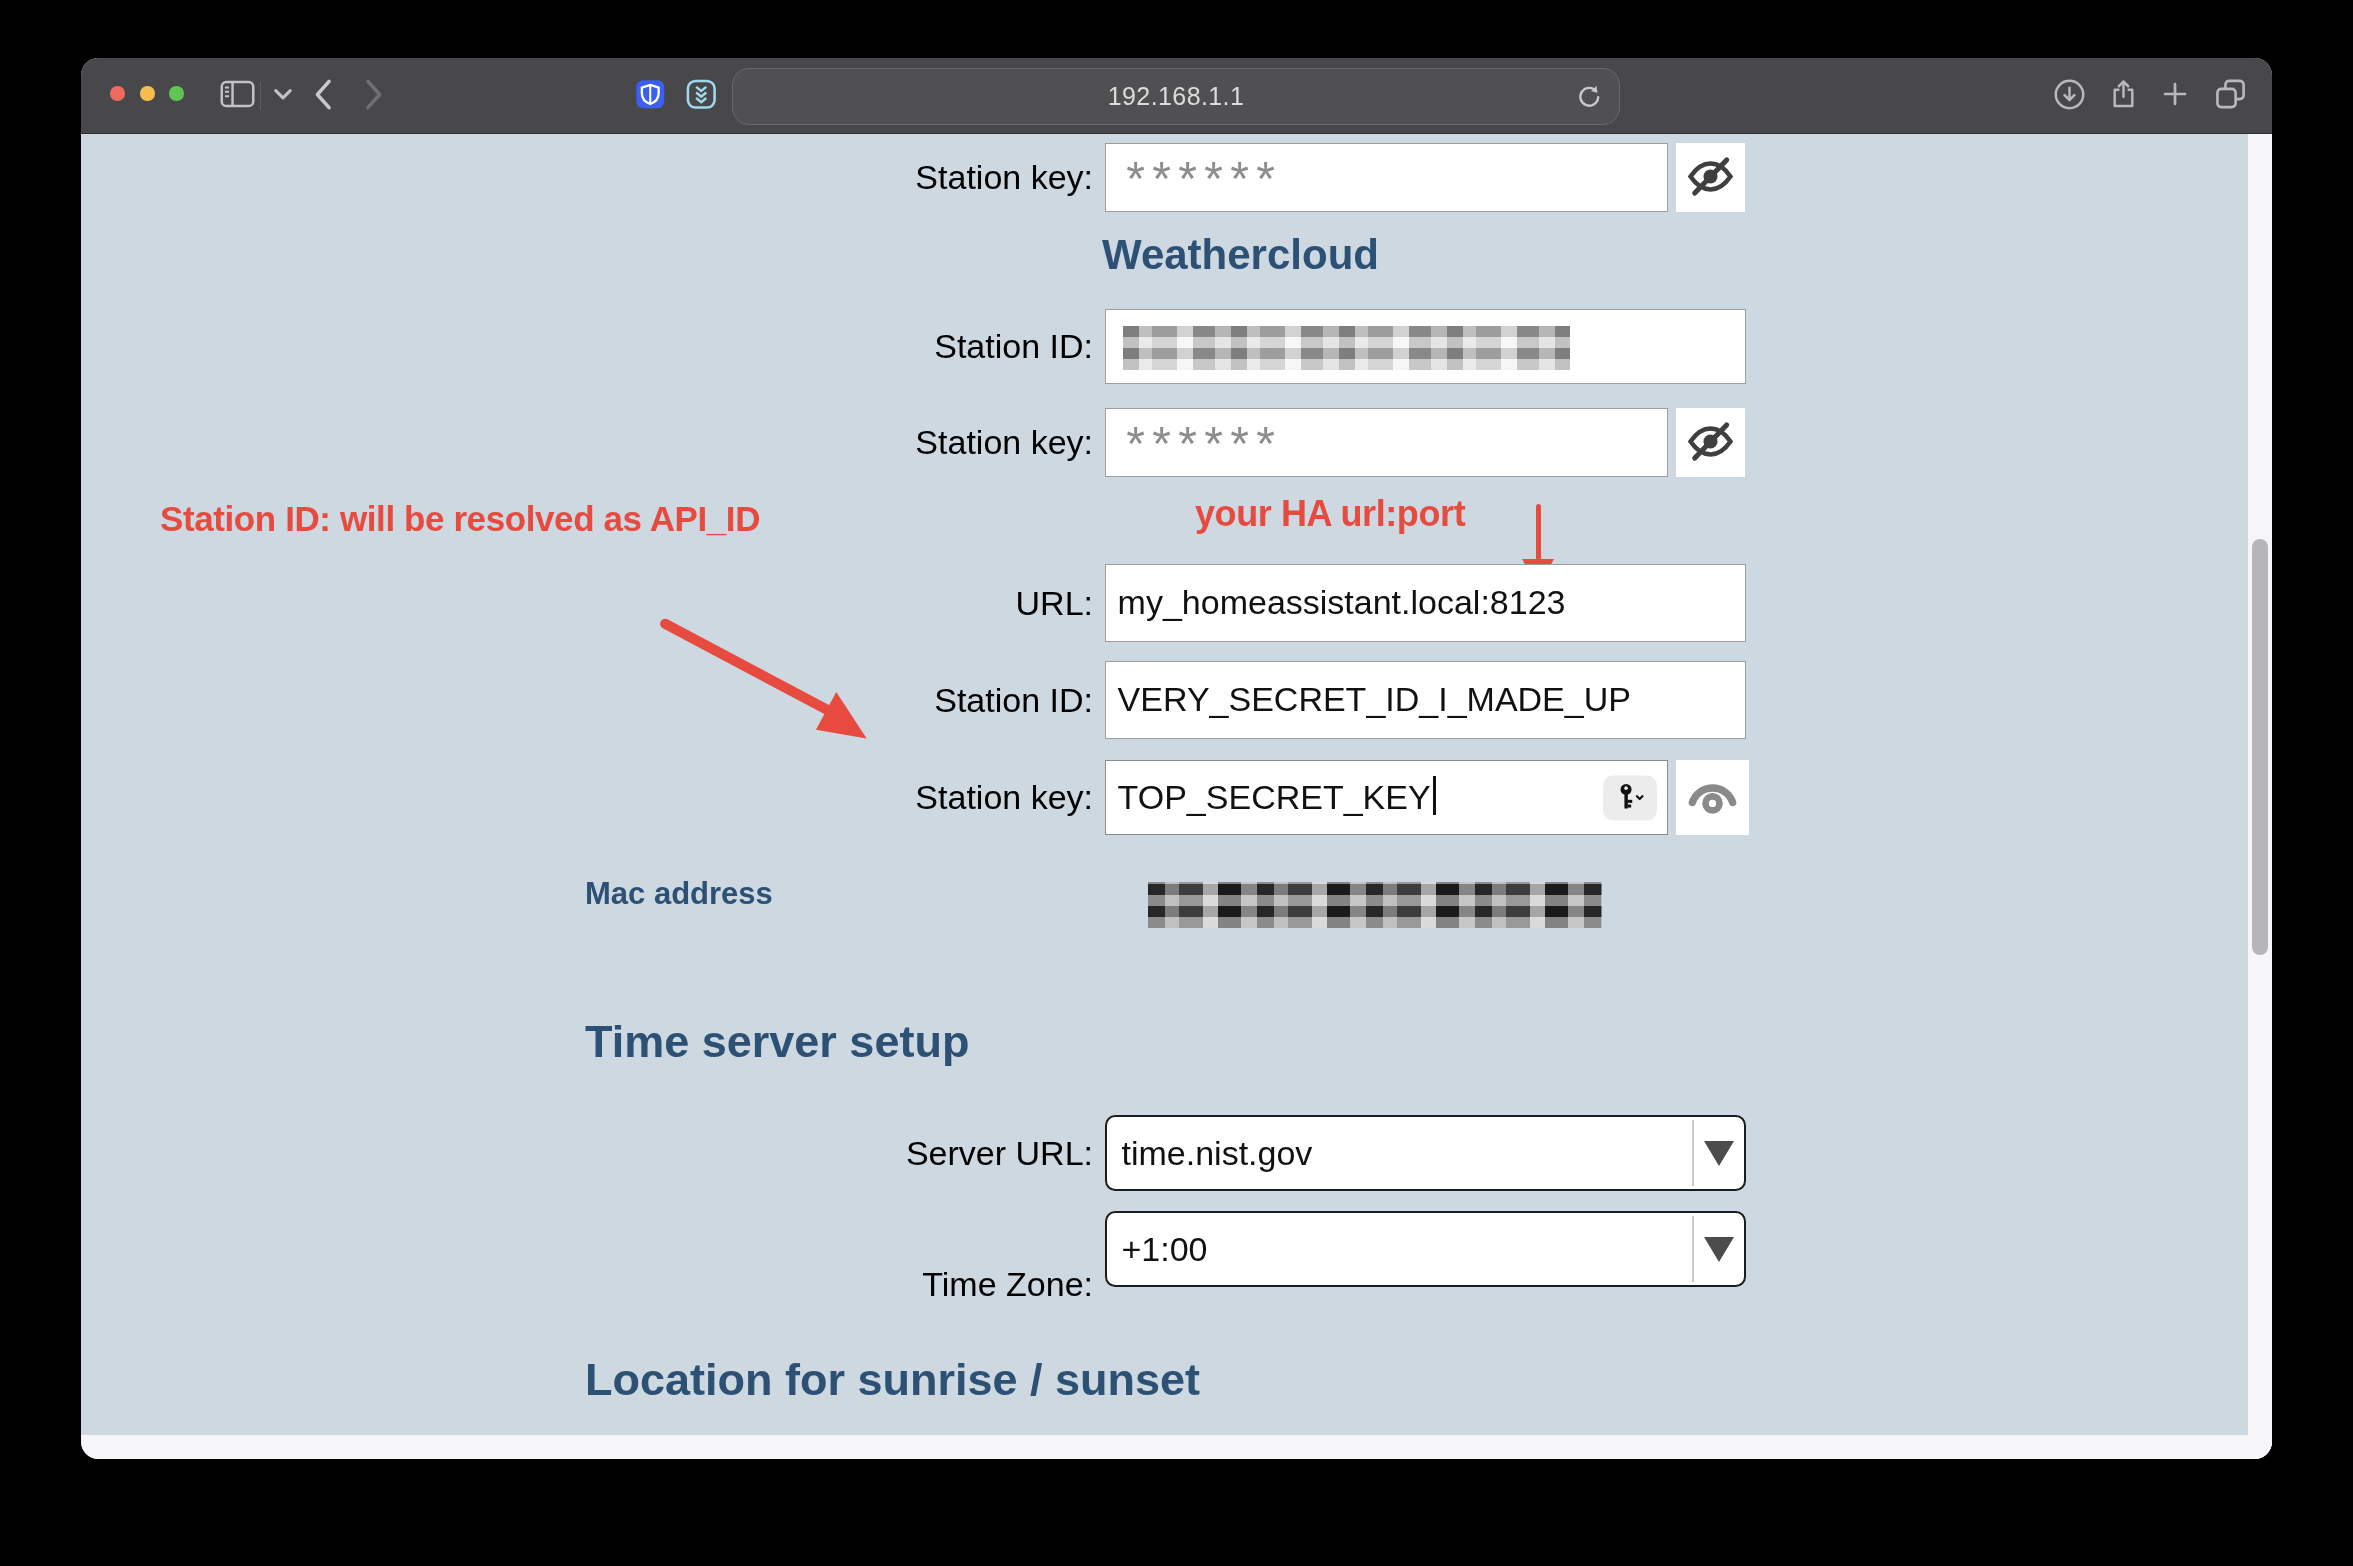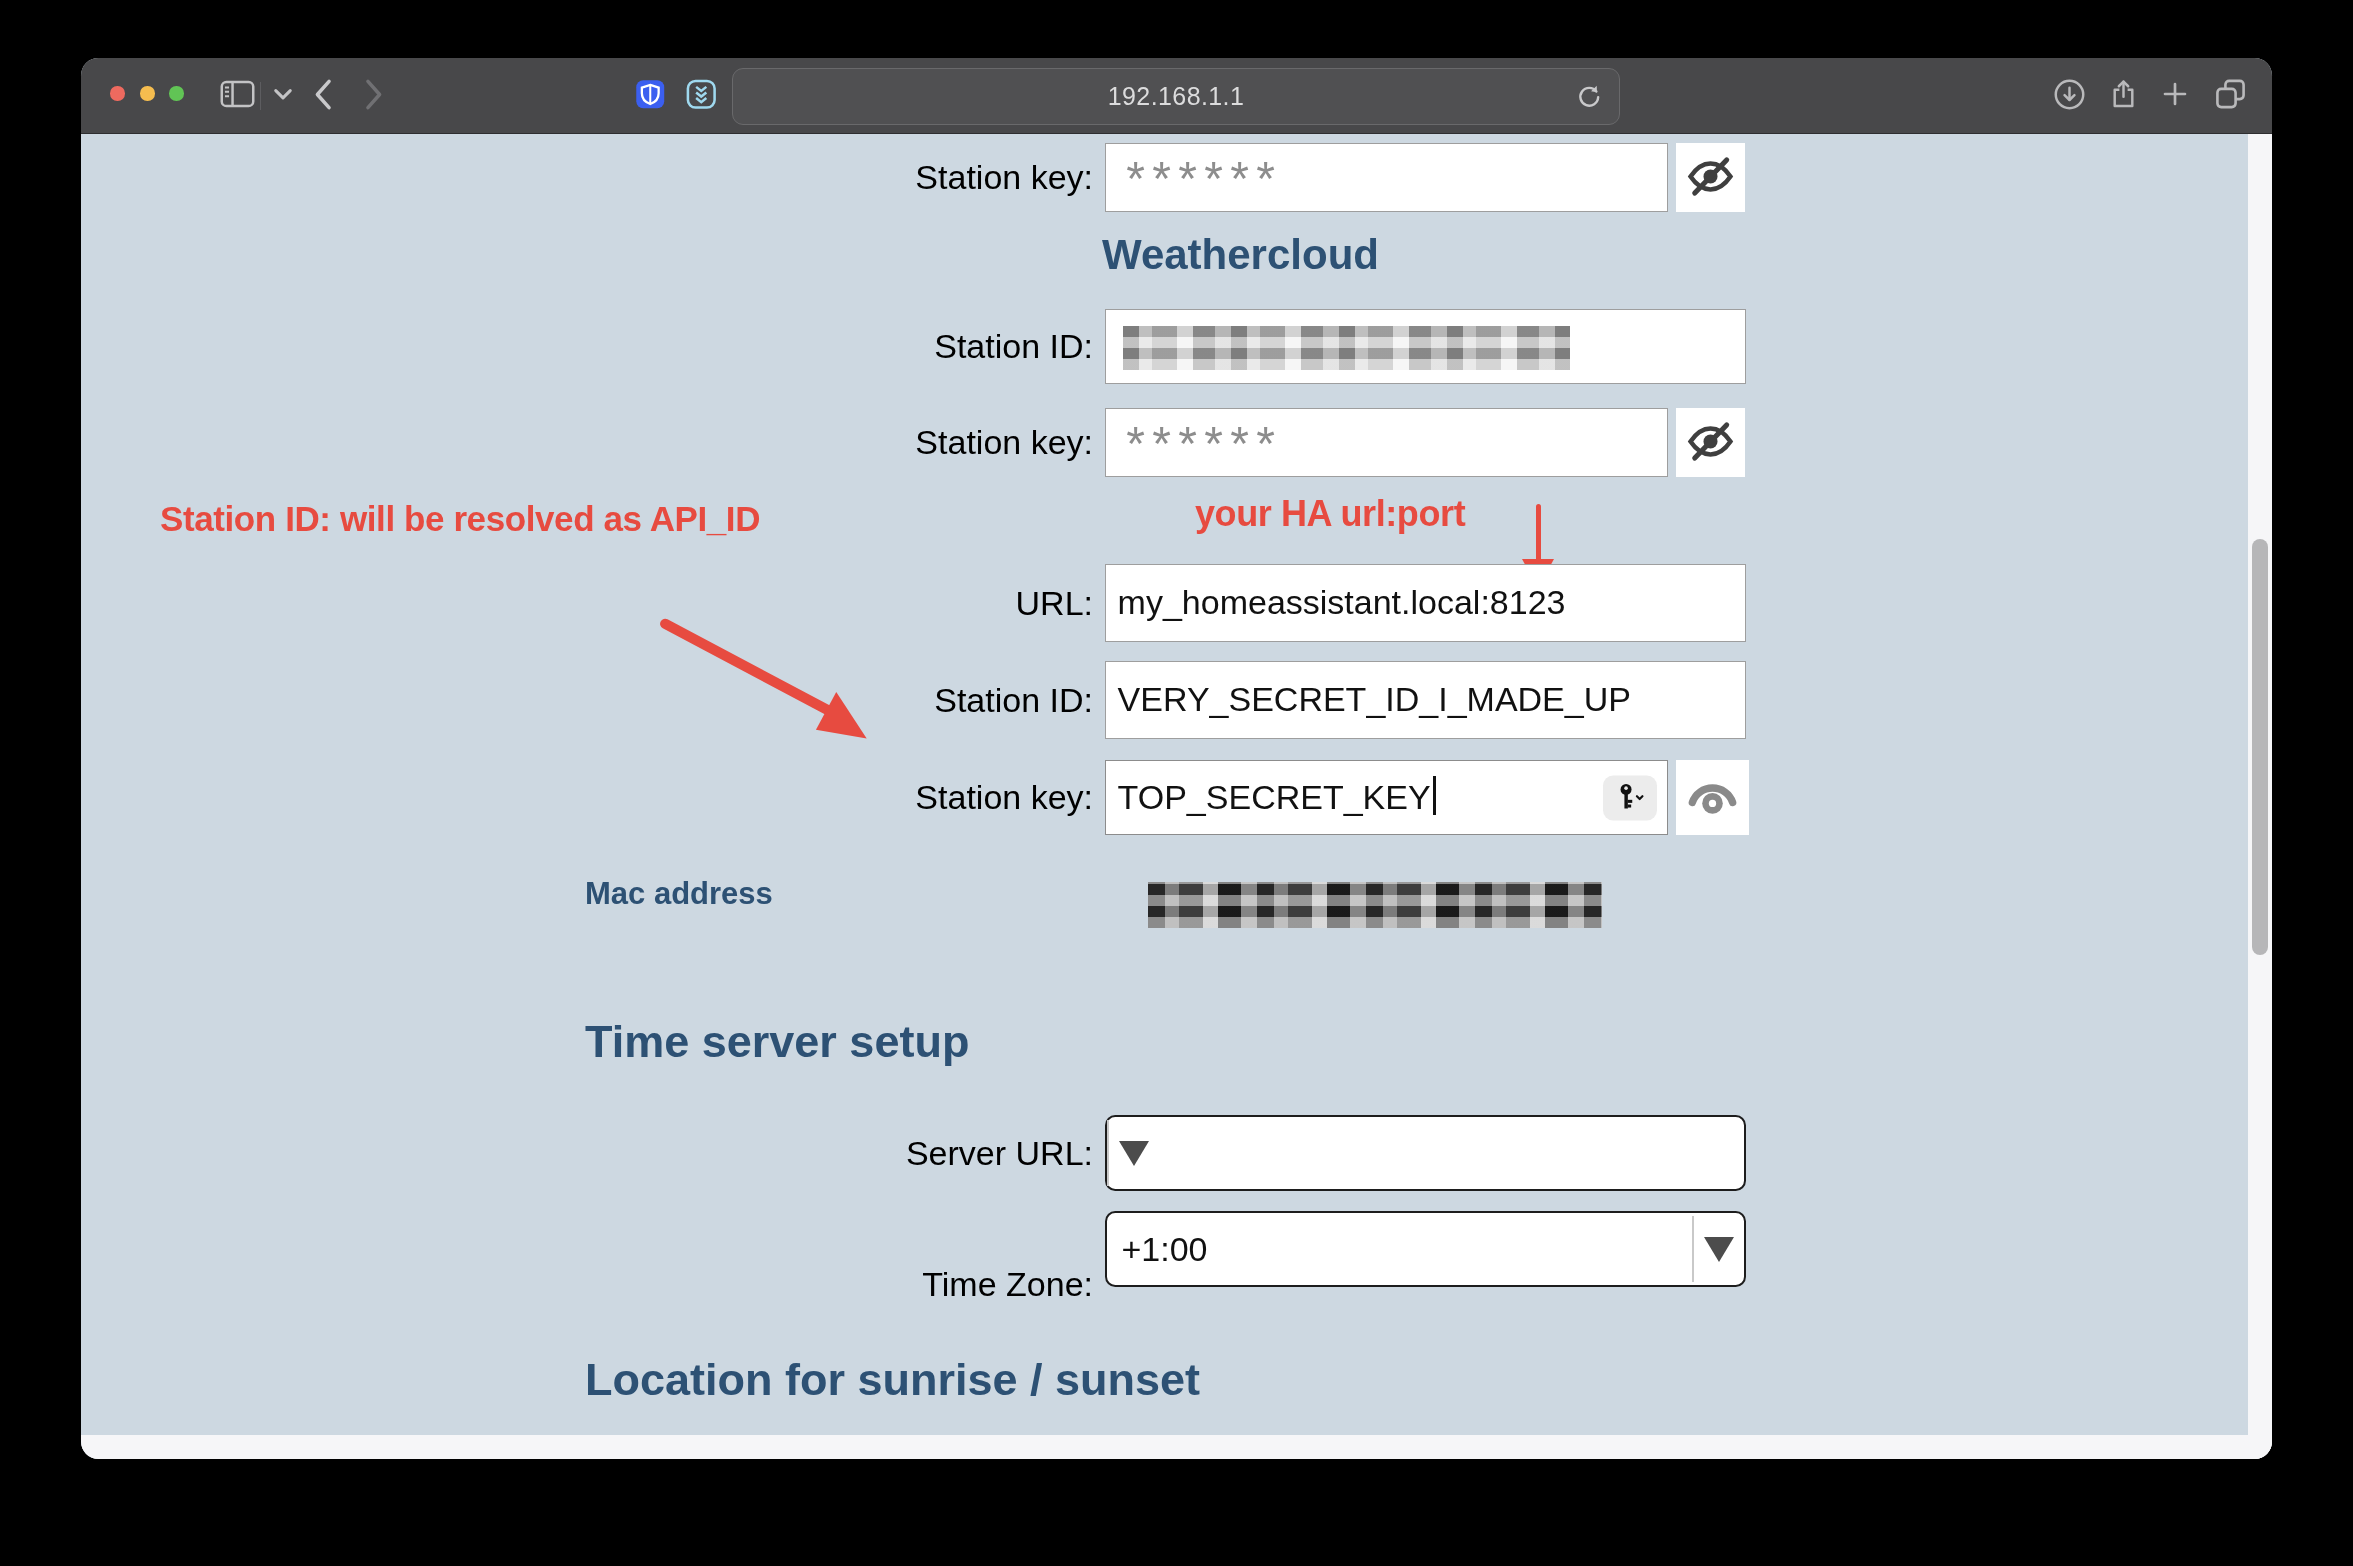--- a/index.html
+++ b/index.html
@@ -6,21 +6,21 @@
   body{width:2354px;height:1566px;position:relative;font-family:"Liberation Sans","DejaVu Sans",sans-serif;overflow:hidden;}
   .window{position:absolute;left:81px;top:58px;width:2191px;height:1401px;border-radius:17.4px;overflow:hidden;background:#cdd8e1;box-shadow:0 14.5px 44px rgba(0,0,0,.6);}
   
   .titlebar{position:relative;height:75px;background:#48484a;border-bottom:0.7px solid #2e2e30;}
   .tl{position:absolute;top:28px;width:14.5px;height:14.5px;border-radius:50%;}
   .tl.r{left:29px;background:#ee6a5f;}
   .tl.y{left:59px;background:#f5bd4f;}
   .tl.g{left:88px;background:#61c455;}
   .tbtn{position:absolute;top:0;height:75px;display:flex;align-items:center;justify-content:center;background:none;border:none;padding:0;cursor:default;}
   .tsep{position:absolute;left:179px;top:24px;width:0.7px;height:28px;background:#5d5d60;}
-  .urlbar{position:absolute;left:651px;top:10.2px;width:886px;height:55px;background:#505052;border:1.1px solid #69696b;border-radius:11px;display:flex;align-items:center;justify-content:center;}
+  .urlbar{position:absolute;left:651px;top:10.2px;width:886px;height:55px;background:#505052;border:1.1px solid #69696b;border-radius:17px;display:flex;align-items:center;justify-content:center;}
   .urltext{color:#dcdcdd;font-size:25px;letter-spacing:0.4px;}
   .reload{position:absolute;right:14.5px;top:12.3px;}
   
   .content{position:absolute;left:0;top:76px;width:2191px;height:1154px;background:#cdd8e1;}
   .row-label{position:absolute;right:1179px;text-align:right;font-size:34px;color:#000;white-space:nowrap;}
   .tfield{position:absolute;left:1024px;background:#fff;border:1.5px solid #9e9e9e;box-sizing:border-box;white-space:nowrap;overflow:hidden;}
   .tfield .val{font-size:34px;color:#111;padding-left:11.6px;text-align:right;}
   .stars{font-size:48px;color:#8d8d8d;letter-spacing:7.3px;position:relative;top:8.7px;padding-left:20.3px;}
   .eyebox{position:absolute;background:#fff;display:flex;align-items:center;justify-content:center;}
   .h1{position:absolute;font-weight:bold;color:#2d5174;white-space:nowrap;}
@@ -233,20 +233,21 @@
       </span>
     </div>
 
     <div class="h1" style="left:504px;top:742px;font-size:31px;">Mac address</div>
     <div class="pixel dark" style="left:1067px;top:748px;width:454px;height:46px;"></div>
 
     <div class="h1" style="left:504px;top:882px;font-size:45px;">Time server setup</div>
 
     <div class="row-label" style="top:981px;line-height:76px;">Server URL:</div>
     <div class="select" style="top:981px;height:76px;">
+      <span class="val">time.nist.gov</span>
       <span class="sep"></span>
       <span class="tri"></span>
     </div>
 
     <div class="row-label" style="top:1112px;line-height:76px;">Time Zone:</div>
     <div class="select" style="top:1077px;height:76px;align-items:center;">
       <span class="val">+1:00</span>
       <span class="sep"></span>
       <span class="tri"></span>
     </div>

